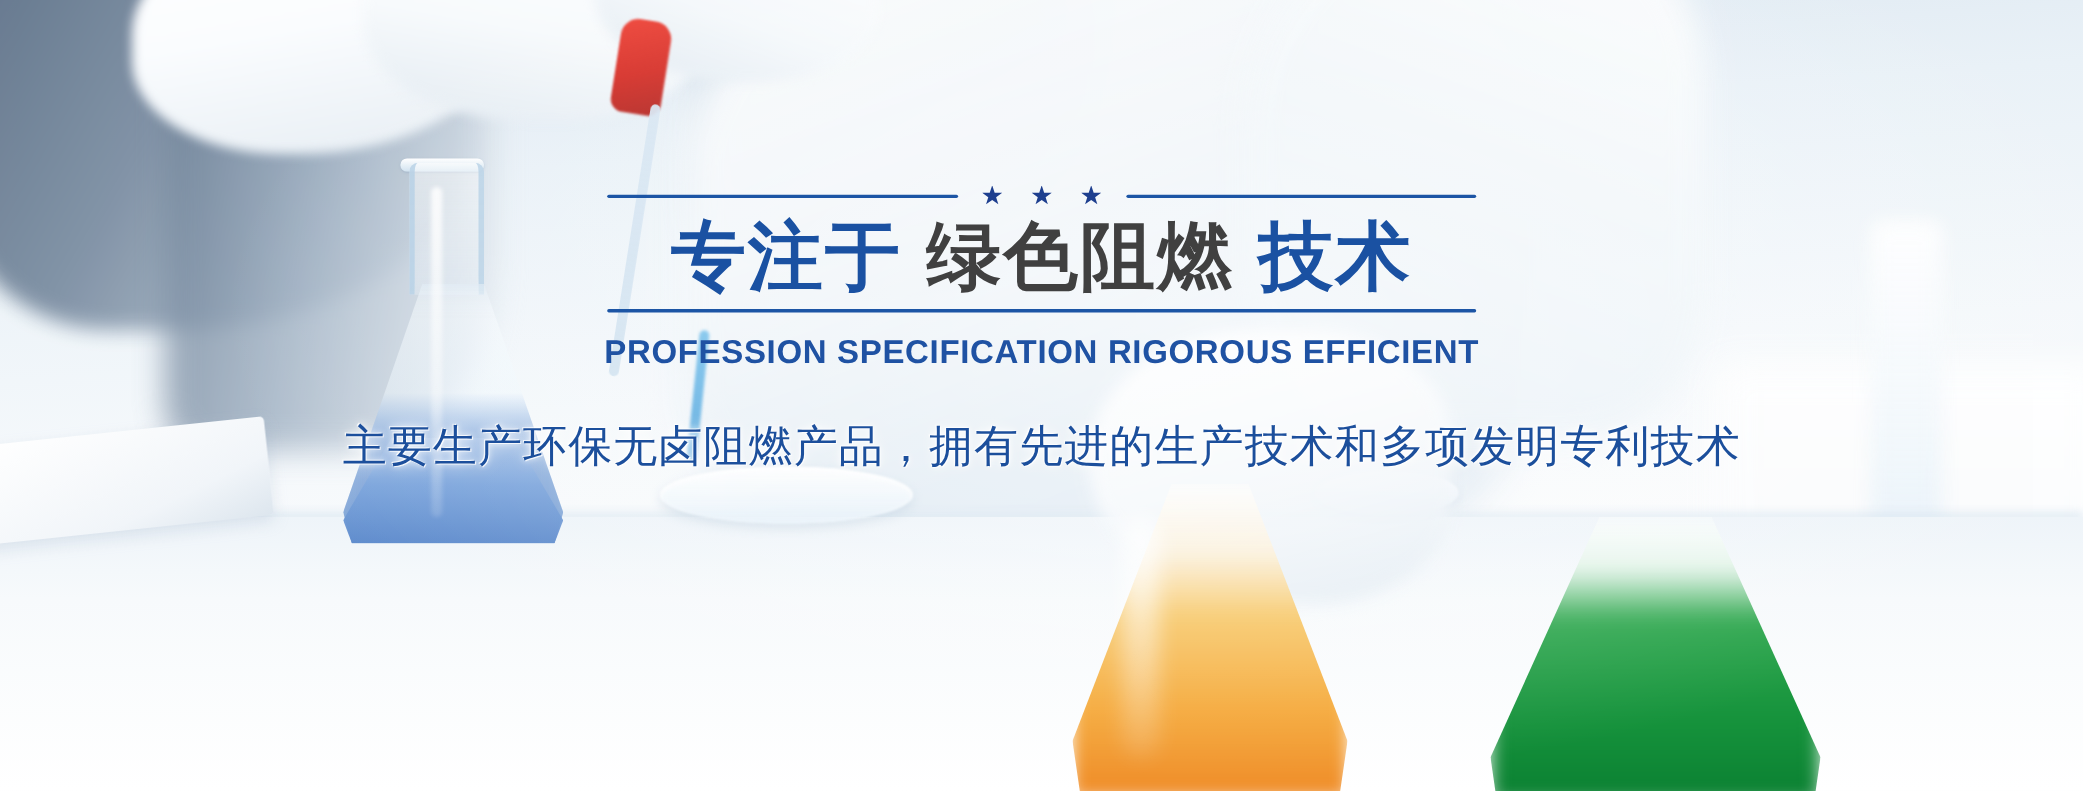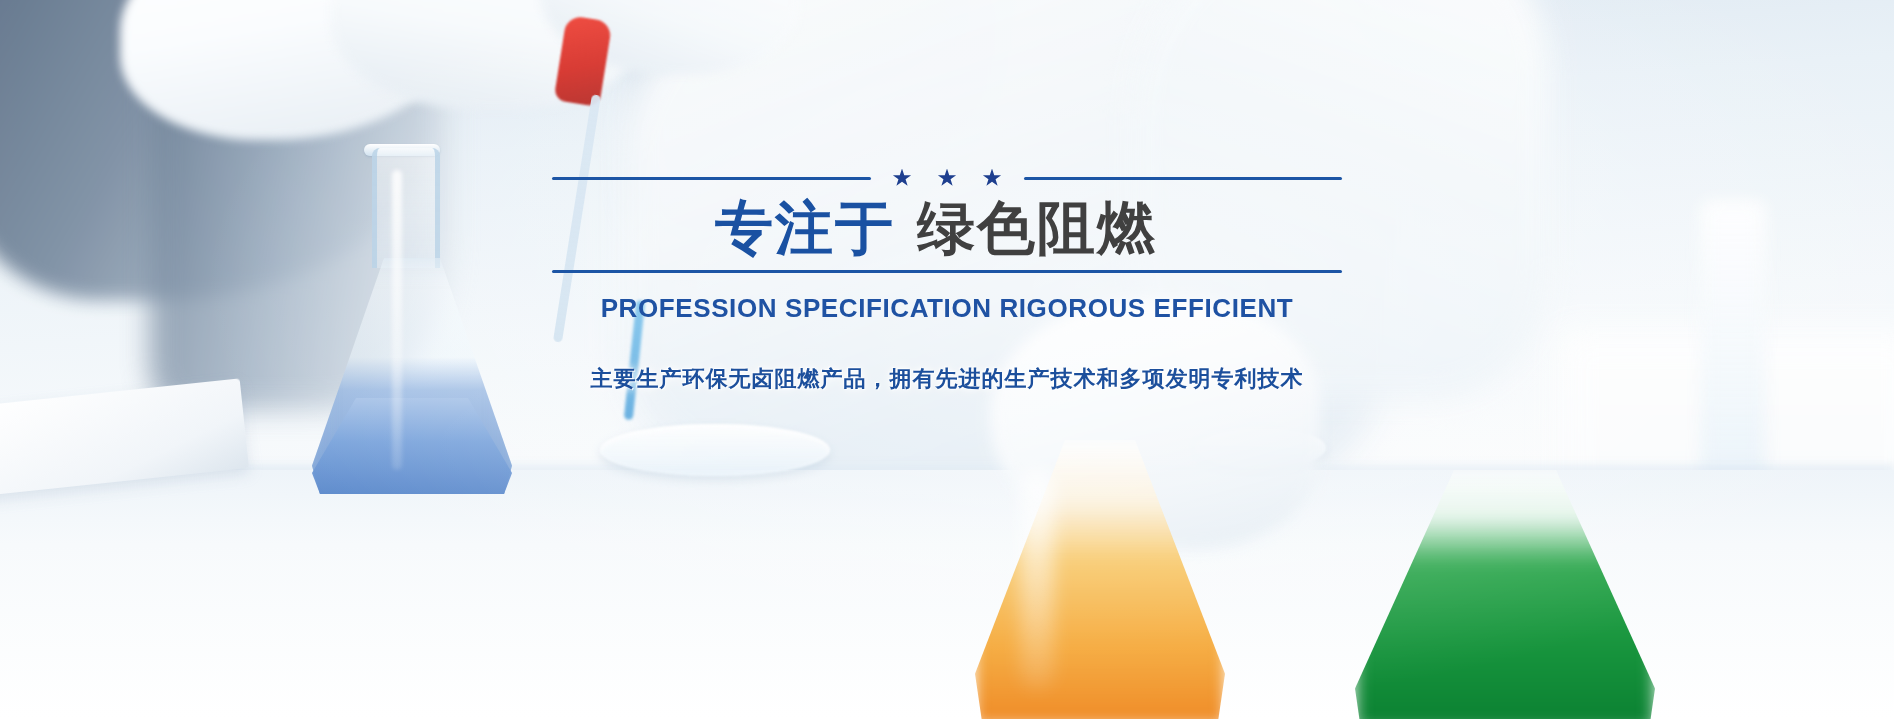--- a/index.html
+++ b/index.html
@@ -221,43 +221,43 @@
   .divider .stars{
     display:flex;gap:26px;padding:0 22px;align-items:center;
   }
   .star{
     width:19px;height:19px;background:#1e3f8f;
     clip-path:polygon(50% 0%,61.8% 35%,98% 35%,68.8% 57%,79.4% 91%,50% 70%,20.6% 91%,31.2% 57%,2% 35%,38.2% 35%);
   }
 
   .headline{
     display:flex;align-items:flex-end;justify-content:center;
-    font-size:58px;font-weight:bold;line-height:1.1;
+    font-size:68px;font-weight:bold;line-height:1.1;
     letter-spacing:2px;
     white-space:nowrap;
     margin:0;
   }
   .headline .seg-blue{color:#1a51a2;}
   .headline .seg-green{color:#404040;}
   .headline .sp{display:inline-block;width:22px;}
 
   .underline{
     width:790px;height:3px;background:#1c55a5;border-radius:2px;
     margin-top:10px;
   }
 
   .subtitle-en{
     margin-top:20px;
-    font-size:26px;font-weight:bold;letter-spacing:.6px;
+    font-size:30px;font-weight:bold;letter-spacing:.6px;
     color:#1f52a3;white-space:nowrap;
   }
 
   .desc-cn{
     margin-top:40px;
-    font-size:22px;font-weight:bold;letter-spacing:1px;
+    font-size:40px;font-weight:normal;letter-spacing:1px;
     color:#1c4f9c;white-space:nowrap;
     text-shadow:
       0 0 6px rgba(255,255,255,.95),
       0 0 14px rgba(255,255,255,.9),
       1px 1px 0 rgba(255,255,255,.8),
       -1px -1px 0 rgba(255,255,255,.8);
   }
 </style>
 </head>
 <body>
@@ -312,20 +312,21 @@
         <span class="star"></span>
       </div>
       <div class="rule"></div>
     </div>
 
     <h1 class="headline">
       <span class="seg-blue">专注于</span>
       <span class="sp"></span>
       <span class="seg-green">绿色阻燃</span>
       <span class="sp"></span>
+      <span class="seg-blue">技术</span>
     </h1>
 
     <div class="underline"></div>
 
     <div class="subtitle-en">PROFESSION SPECIFICATION RIGOROUS EFFICIENT</div>
 
     <div class="desc-cn">主要生产环保无卤阻燃产品，拥有先进的生产技术和多项发明专利技术</div>
 
   </div>
 </div>

